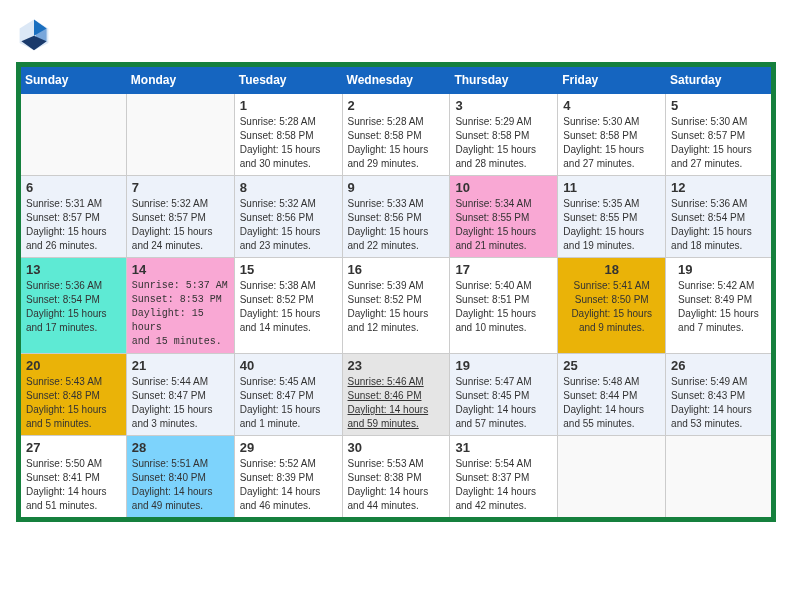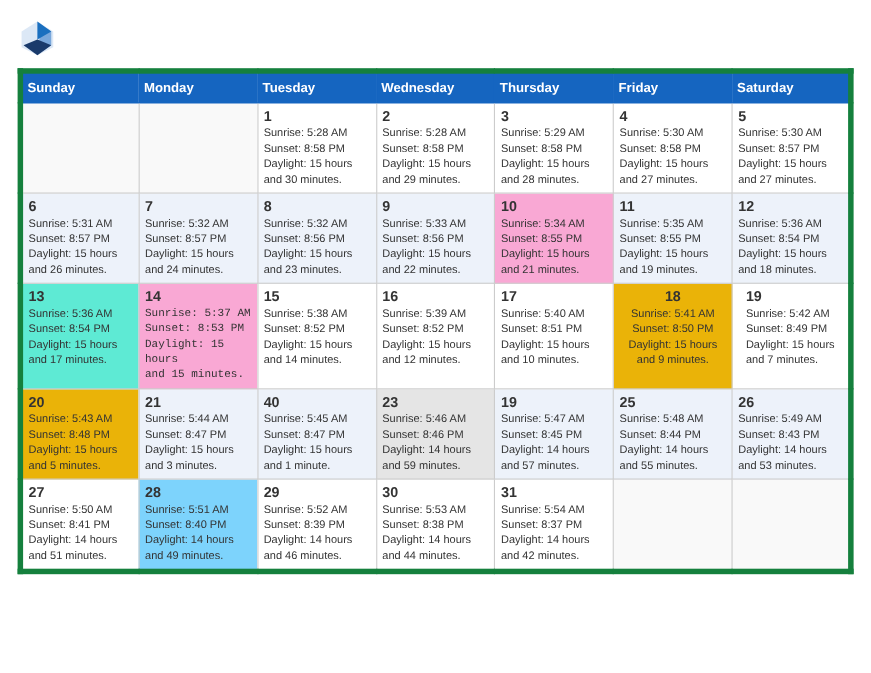--- a/index.html
+++ b/index.html
@@ -276,21 +276,21 @@
         </td>
         <td style="background: rgb(237, 242, 250);">
           <div class="day-num">40</div>
           <div class="day-info" style="white-space: pre-line;">Sunrise: 5:45 AM
 Sunset: 8:47 PM
 Daylight: 15 hours
 and 1 minute.</div>
         </td>
         <td style="background: #e5e5e5;">
           <div class="day-num">23</div>
-          <div class="day-info" style="white-space: pre-line;">Sunrise: 5:46 AM
+          <div class="day-info" style="white-space: pre-line; text-decoration: underline;">Sunrise: 5:46 AM
 Sunset: 8:46 PM
 Daylight: 14 hours
 and 59 minutes.</div>
         </td>
         <td style="background: rgb(237, 242, 250);">
           <div class="day-num">19</div>
           <div class="day-info" style="white-space: pre-line;">Sunrise: 5:47 AM
 Sunset: 8:45 PM
 Daylight: 14 hours
 and 57 minutes.</div>

